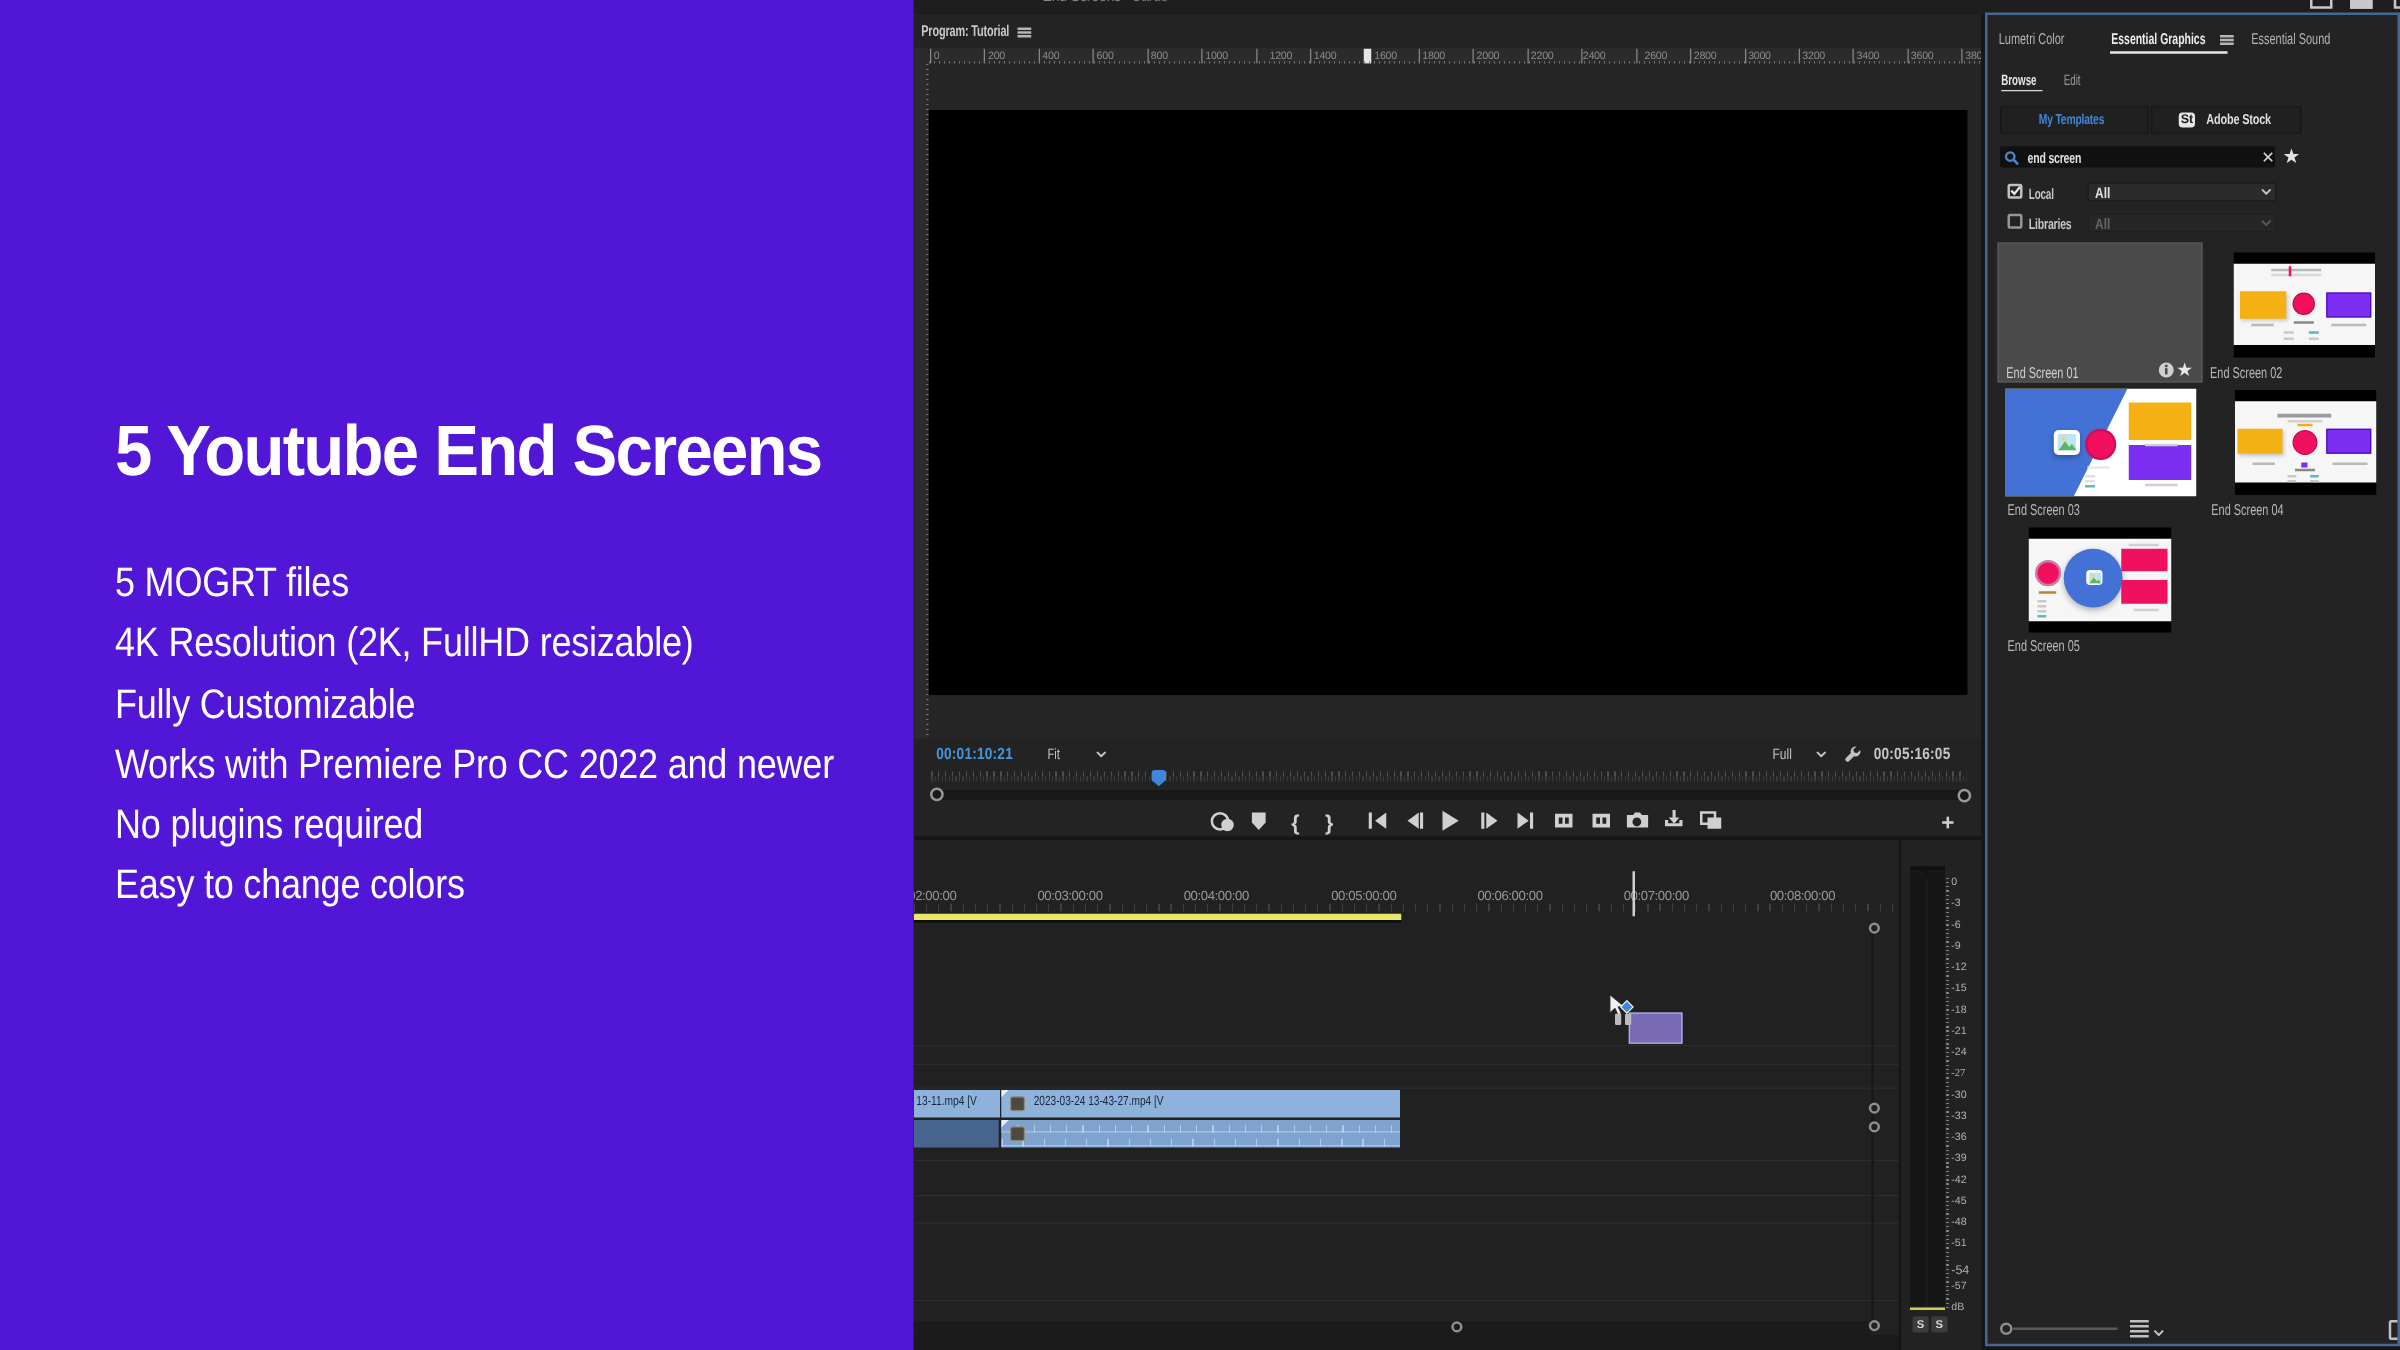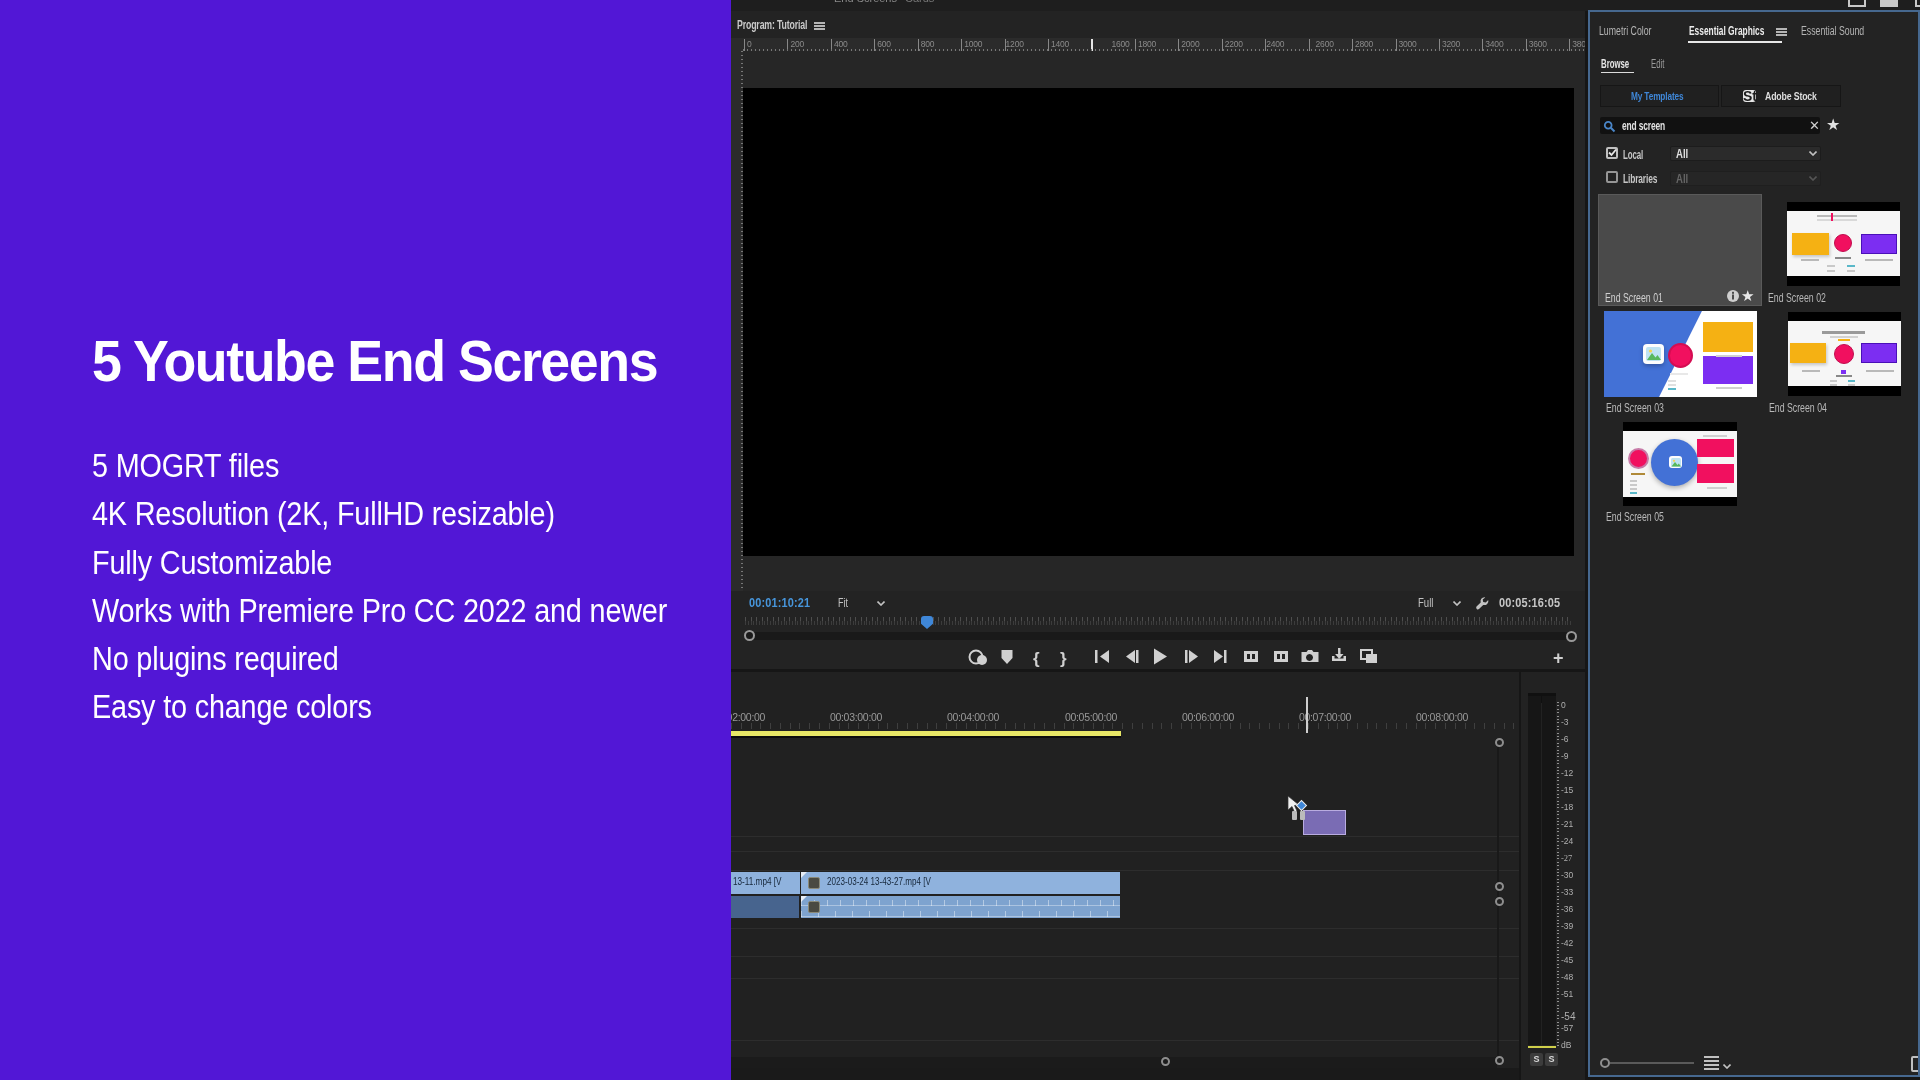--- a/index.html
+++ b/index.html
@@ -41,23 +41,23 @@
     <div class="t" style="transform:scaleX(0.7);transform-origin:0 0;left:6px;top:7px;font-size:12.5px;font-weight:bold;color:#c9c9c9;letter-spacing:-0.2px;">Program: Tutorial</div>
     <div class="t" style="left:83px;top:11px;width:11px;height:2px;background:#b5b5b5;box-shadow:0 3px 0 #b5b5b5,0 6px 0 #b5b5b5;"></div>
 
     <div class="t" id="hruler" style="left:12px;top:27px;width:842px;height:13px;background:#2b2b2b;overflow:hidden;font-size:8.5px;color:#8b8b8b;letter-spacing:-0.2px;">
       <span style="position:absolute;left:1.0px;top:1px;border-left:1px solid #888;padding-left:2px;height:12px;">0</span>
       <span style="position:absolute;left:44.4px;top:1px;border-left:1px solid #888;padding-left:2px;height:12px;">200</span>
       <span style="position:absolute;left:87.9px;top:1px;border-left:1px solid #888;padding-left:2px;height:12px;">400</span>
       <span style="position:absolute;left:131.3px;top:1px;border-left:1px solid #888;padding-left:2px;height:12px;">600</span>
       <span style="position:absolute;left:174.7px;top:1px;border-left:1px solid #888;padding-left:2px;height:12px;">800</span>
       <span style="position:absolute;left:218.2px;top:1px;border-left:1px solid #888;padding-left:2px;height:12px;">1000</span>
-      <span style="position:absolute;left:261.6px;top:1px;border-left:1px solid #888;padding-left:0;height:12px;">1200</span>
+      <span style="position:absolute;left:261.6px;top:1px;border-left:1px solid #888;padding-left:10px;height:12px;">1200</span>
       <span style="position:absolute;left:305.0px;top:1px;border-left:1px solid #888;padding-left:2px;height:12px;">1400</span>
-      <span style="position:absolute;left:348.4px;top:1px;border-left:2px solid #e5e5e5;padding-left:18px;height:12px;">1600</span>
+      <span style="position:absolute;left:348.4px;top:1px;border-left:6px solid #e5e5e5;padding-left:2px;height:12px;">1600</span>
       <span style="position:absolute;left:391.9px;top:1px;border-left:1px solid #888;padding-left:2px;height:12px;">1800</span>
       <span style="position:absolute;left:435.3px;top:1px;border-left:1px solid #888;padding-left:2px;height:12px;">2000</span>
       <span style="position:absolute;left:478.7px;top:1px;border-left:1px solid #888;padding-left:2px;height:12px;">2200</span>
       <span style="position:absolute;left:522.2px;top:1px;border-left:1px solid #888;padding-left:0;height:12px;">2400</span>
       <span style="position:absolute;left:565.6px;top:1px;border-left:1px solid #888;padding-left:6px;height:12px;">2600</span>
       <span style="position:absolute;left:609.0px;top:1px;border-left:1px solid #888;padding-left:2px;height:12px;">2800</span>
       <span style="position:absolute;left:652.5px;top:1px;border-left:1px solid #888;padding-left:2px;height:12px;">3000</span>
       <span style="position:absolute;left:695.9px;top:1px;border-left:1px solid #888;padding-left:2px;height:12px;">3200</span>
       <span style="position:absolute;left:739.3px;top:1px;border-left:1px solid #888;padding-left:2px;height:12px;">3400</span>
       <span style="position:absolute;left:782.7px;top:1px;border-left:1px solid #888;padding-left:2px;height:12px;">3600</span>
@@ -220,21 +220,21 @@
     <div class="t" style="transform:scaleX(0.7);transform-origin:0 0;left:211px;top:12px;font-size:12.5px;color:#b4b4b4;">Essential Sound</div>
     <div class="t" style="left:98px;top:29px;width:94px;height:2px;background:#e8e8e8;"></div>
 
     <div class="t" style="transform:scaleX(0.65);transform-origin:0 0;left:11px;top:45px;font-size:12px;font-weight:bold;color:#e6e6e6;">Browse</div>
     <div class="t" style="left:11px;top:59.5px;width:33px;height:1.5px;background:#dcdcdc;"></div>
     <div class="t" style="transform:scaleX(0.65);transform-origin:0 0;left:61px;top:45px;font-size:12px;color:#9a9a9a;">Edit</div>
 
     <div class="t" style="left:10px;top:73px;width:119px;height:22px;background:#202020;border:1px solid #161616;box-sizing:border-box;"></div>
     <div class="t" style="transform:scaleX(0.72);transform-origin:0 0;left:41px;top:73px;font-size:11.5px;font-weight:bold;color:#3f87d8;line-height:22px;letter-spacing:-0.2px;">My Templates</div>
     <div class="t" style="left:131px;top:73px;width:120px;height:22px;background:#202020;border:1px solid #161616;box-sizing:border-box;"></div>
-    <div class="t" style="left:153px;top:78px;width:13px;height:12px;background:#e6e6e6;border-radius:3px;color:#1a1a1a;font-size:14px;font-weight:bold;text-align:center;line-height:12px;">St</div>
+    <div class="t" style="left:153px;top:78px;width:13px;height:12px;background:#e6e6e6;border-radius:3px;color:#1a1a1a;font-size:10px;font-weight:bold;text-align:center;line-height:12px;">St</div>
     <div class="t" style="transform:scaleX(0.76);transform-origin:0 0;left:175px;top:78px;font-size:11.5px;font-weight:bold;color:#dedede;letter-spacing:-0.2px;">Adobe Stock</div>
 
     <div class="t" style="left:10px;top:105px;width:220px;height:17px;background:#111;border-radius:2px;"></div>
     <svg class="t" style="left:13px;top:108px;" width="13" height="13" viewBox="0 0 13 13">
       <circle cx="5.2" cy="5.2" r="3.4" fill="none" stroke="#4a86c8" stroke-width="1.8"></circle>
       <line x1="7.8" y1="7.8" x2="11.5" y2="11.5" stroke="#4a86c8" stroke-width="2"></line>
     </svg>
     <div class="t" style="transform:scaleX(0.7);transform-origin:0 0;left:32px;top:107px;font-size:12px;font-weight:bold;color:#e2e2e2;letter-spacing:-0.2px;">end screen</div>
     <div class="t" style="left:219px;top:106px;font-size:13px;color:#d0d0d0;">✕</div>
     <div class="t" style="left:236px;top:103px;font-size:16px;color:#e2e2e2;">★</div>

